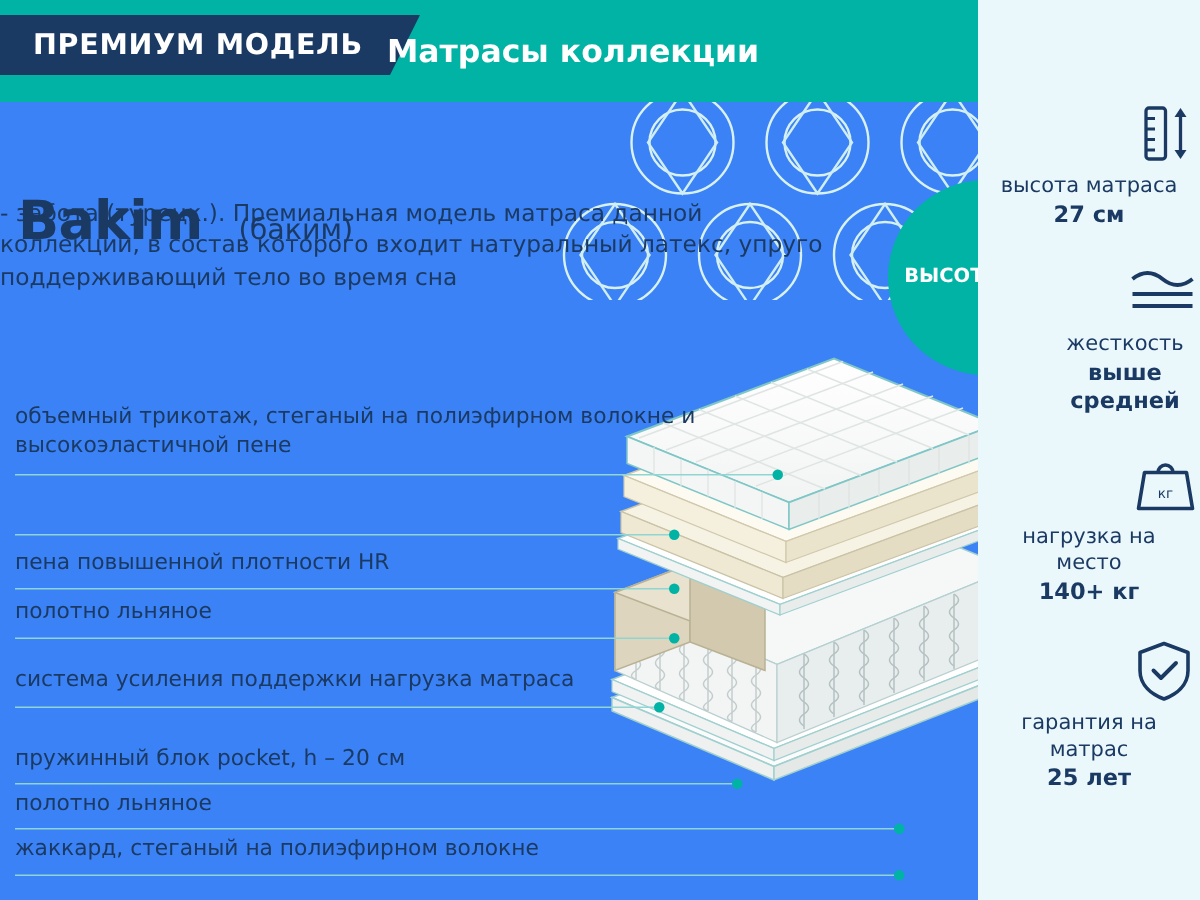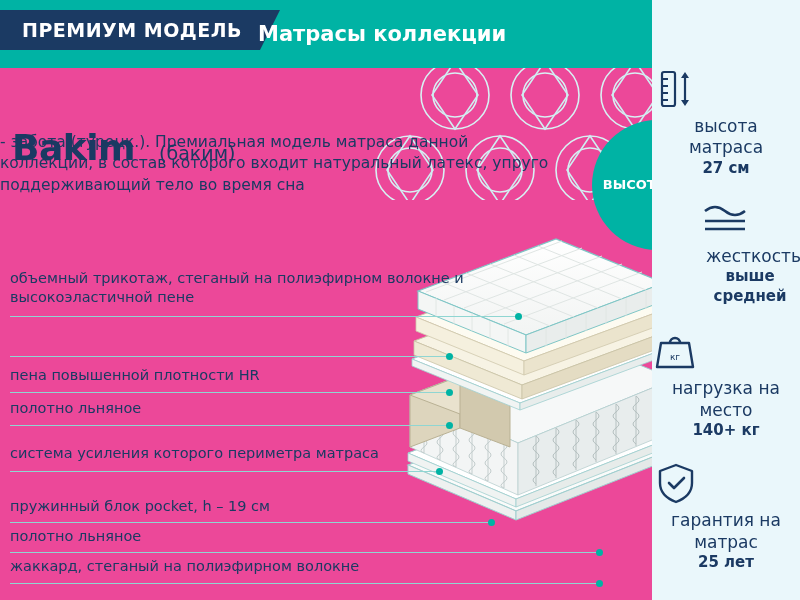--- a/index.html
+++ b/index.html
@@ -5,21 +5,21 @@
   * { box-sizing: border-box; margin: 0; padding: 0; }
   html, body {
     width: 800px; height: 600px;
     font-family: "DejaVu Sans", "Liberation Sans", sans-serif;
     background: #ffffff;
     overflow: hidden;
   }
   .page {
     position: relative;
     width: 800px; height: 600px;
-    background: #ec4899;
+    background: #3b82f6;
   }
 
   
   .bg-pattern {
     position: absolute;
     top: 0; left: 370px;
     width: 430px; height: 200px;
     overflow: hidden;
     z-index: 0;
   }
@@ -111,24 +111,24 @@
     padding-top: 62px;
   }
   .spec {
     text-align: center;
     margin-bottom: 6px;
   }
   .spec .ico {
     height: 54px;
     display: flex;
     align-items: center;
-    justify-content: flex-start;
+    justify-content: flex-end;
   }
   .spec .lbl {
-    font-size: 17px;
+    font-size: 14px;
     color: #1b3a63;
     line-height: 1.25;
     padding: 0 6px;
   }
   .spec .val {
     font-size: 15px;
     font-weight: bold;
     color: #1b3a63;
     line-height: 1.3;
     padding: 0 4px;
@@ -380,25 +380,25 @@
     <div class="ldot" style="top:309px; left:446px;"></div>
 
     <div class="lrow" style="top:322px;">пена повышенной плотности HR</div>
     <div class="lline" style="top:348px; left:10px; width:440px;"></div>
     <div class="ldot" style="top:345px; left:446px;"></div>
 
     <div class="lrow" style="top:355px;">полотно льняное</div>
     <div class="lline" style="top:381px; left:10px; width:440px;"></div>
     <div class="ldot" style="top:378px; left:446px;"></div>
 
-    <div class="lrow" style="top:400px;">система усиления которого периметра матраса</div>
+    <div class="lrow" style="top:400px;">система усиления поддержки нагрузка матраса</div>
     <div class="lline" style="top:427px; left:10px; width:430px;"></div>
     <div class="ldot" style="top:424px; left:436px;"></div>
 
-    <div class="lrow" style="top:453px;">пружинный блок pocket, h – 19 см</div>
+    <div class="lrow" style="top:453px;">пружинный блок pocket, h – 20 см</div>
     <div class="lline" style="top:478px; left:10px; width:482px;"></div>
     <div class="ldot" style="top:475px; left:488px;"></div>
 
     <div class="lrow" style="top:483px;">полотно льняное</div>
     <div class="lline" style="top:508px; left:10px; width:590px;"></div>
     <div class="ldot" style="top:505px; left:596px;"></div>
 
     <div class="lrow" style="top:513px;">жаккард, стеганый на полиэфирном волокне</div>
     <div class="lline" style="top:539px; left:10px; width:590px;"></div>
     <div class="ldot" style="top:536px; left:596px;"></div>

